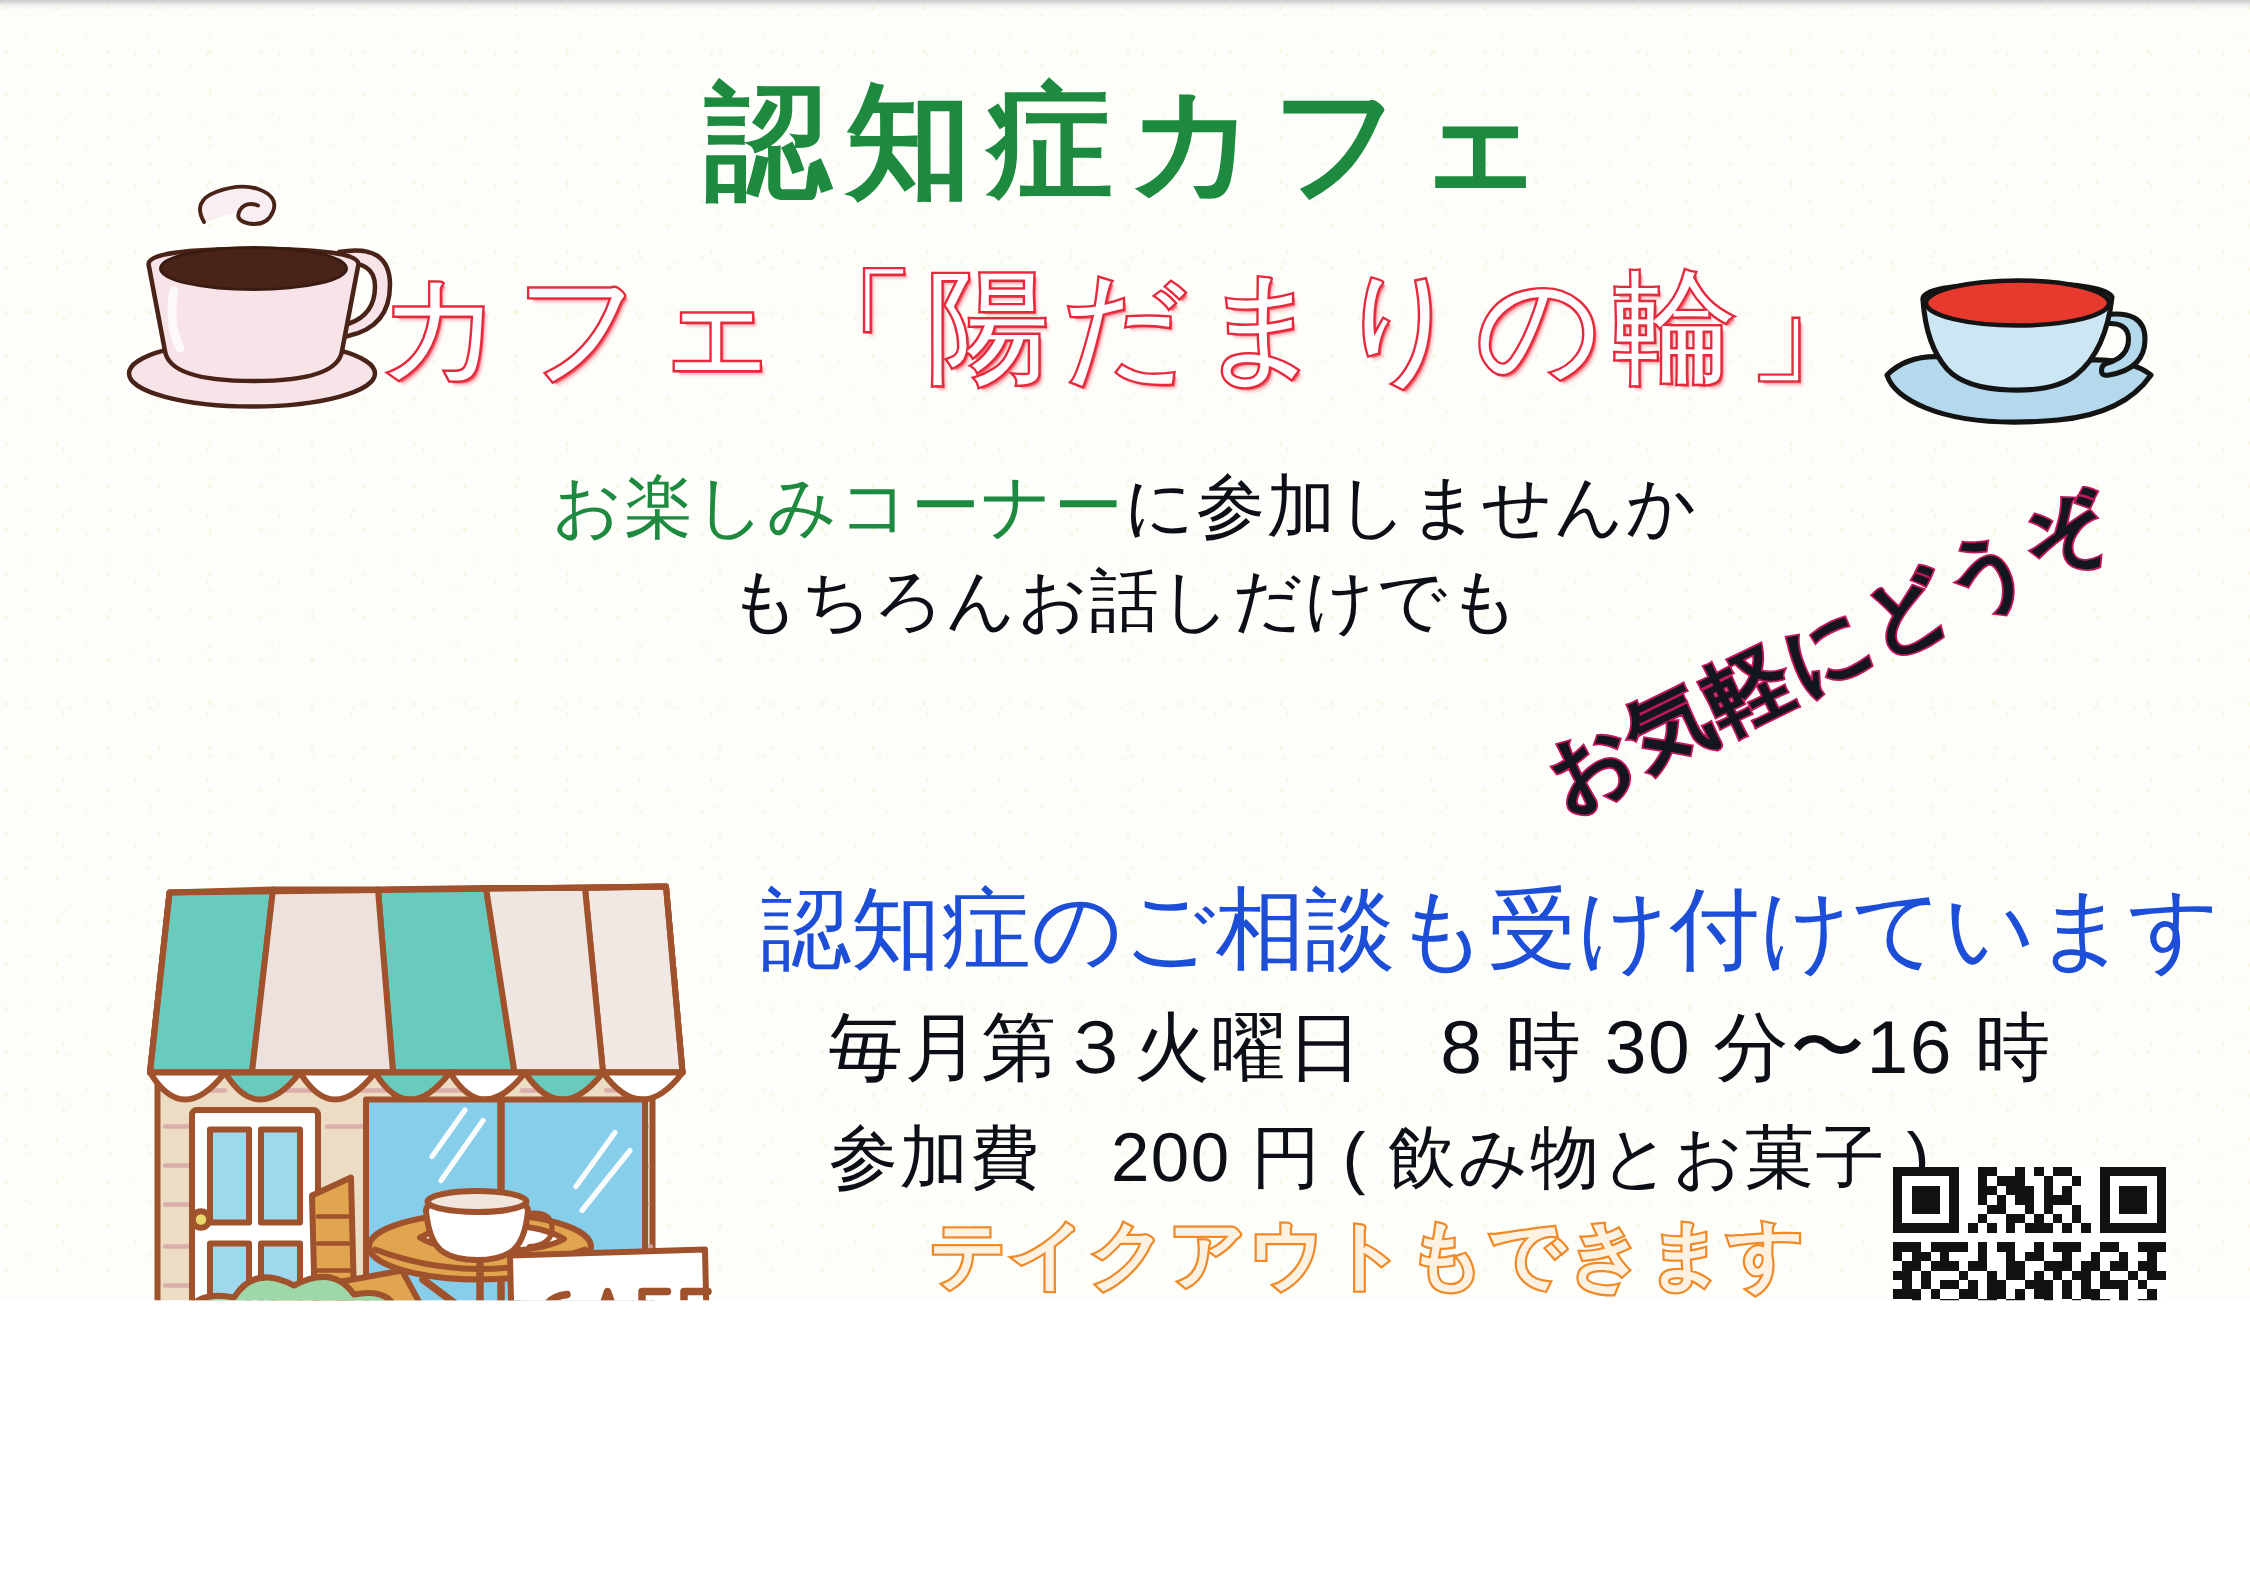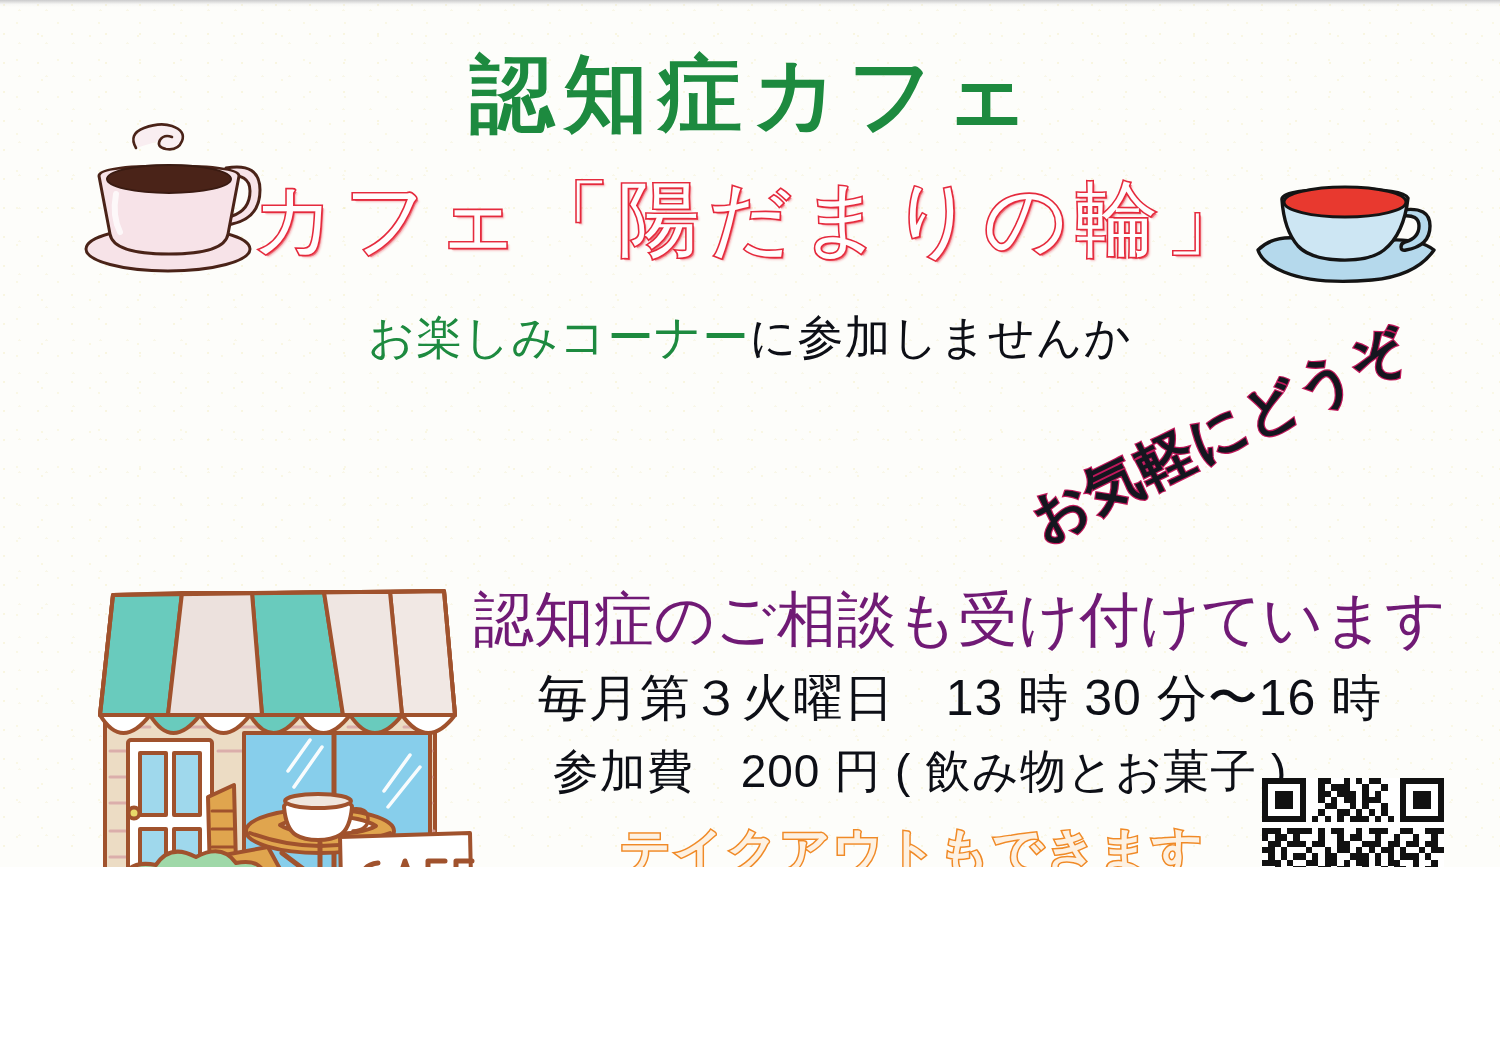--- a/index.html
+++ b/index.html
@@ -111,24 +111,24 @@
   #info-block {
     left: 440px;
     top: 588px;
     width: 1040px;
     text-align: center;
   }
   #info-consult {
     font-size: 60px;
     line-height: 1.08;
     font-weight: 500;
-    color: #701a75;
+    color: #1d4ed8;
     white-space: nowrap;
     letter-spacing: 0px;
-    text-align: center;
+    text-align: right;
   }
   #info-schedule {
     margin-top: 18px;
     font-size: 50px;
     line-height: 1.1;
     font-weight: 500;
     color: #0d0f16;
     white-space: nowrap;
     letter-spacing: 1px;
   }
@@ -136,21 +136,21 @@
     margin-top: 20px;
     font-size: 46px;
     line-height: 1.1;
     font-weight: 500;
     color: #0d0f16;
     white-space: nowrap;
     letter-spacing: 1px;
     padding-right: 80px;
   }
   #info-takeout {
-    margin-top: 28px;
+    margin-top: 13px;
     font-size: 50px;
     line-height: 1.1;
     font-weight: 700;
     letter-spacing: 2px;
     white-space: nowrap;
     padding-right: 95px;
     color: #fdf1e2;
     -webkit-text-stroke: 3px #f08a27;
     paint-order: stroke fill;
   }
@@ -223,20 +223,21 @@
   </div>
 
   <div class="abs" id="title-main">認知症カフェ</div>
 
   <div class="abs" id="title-sub">カフェ「陽だまりの輪」</div>
 
   <div class="abs" id="body-lines">
     <div class="body-line">
       <span class="hl-green">お楽しみコーナー</span><span>に参加しませんか</span>
     </div>
+    <div class="body-line">もちろんお話しだけでも</div>
   </div>
 
   <div class="abs" id="tagline-rotated">
     <span class="tag-inner">お気軽にどうぞ</span>
   </div>
 
   <div class="abs illus" id="illus-cafe-shop">
     <svg viewBox="0 0 410 410" xmlns="http://www.w3.org/2000/svg">
       <g stroke="#a0522d" stroke-width="4" stroke-linecap="round" stroke-linejoin="round">
 
@@ -327,21 +328,21 @@
           <path d="M322 320 l11 -34 l12 34 M325 310 h16"></path>
           <path d="M356 320 v-34 h17 M356 304 h14"></path>
           <path d="M384 320 v-34 h16 M384 304 h12 M384 320 h16"></path>
         </g>
       </g>
     </svg>
   </div>
 
   <div class="abs" id="info-block">
     <div id="info-consult">認知症のご相談も受け付けています</div>
-    <div id="info-schedule">毎月第３火曜日　13 時 30 分〜16 時</div>
+    <div id="info-schedule">毎月第３火曜日　8 時 30 分〜16 時</div>
     <div id="info-fee">参加費　200 円 ( 飲み物とお菓子 )</div>
     <div id="info-takeout">テイクアウトもできます</div>
   </div>
 
   <div class="abs" id="qr-code">
     <svg viewBox="0 0 29 29" shape-rendering="crispEdges" xmlns="http://www.w3.org/2000/svg">
       <rect width="29" height="29" fill="#ffffff"></rect>
       <g fill="#111111">
 
         <rect x="0" y="0" width="7" height="1"></rect>

